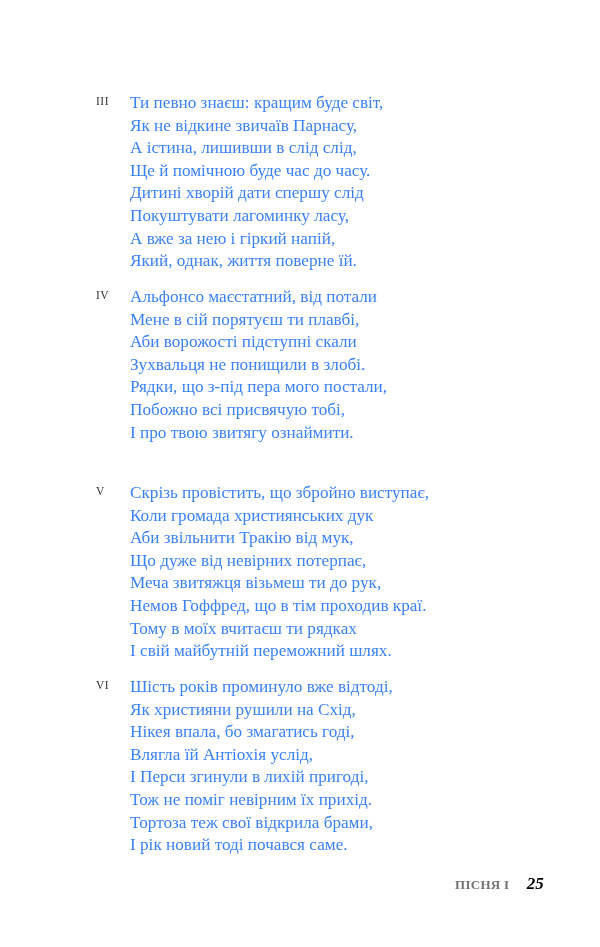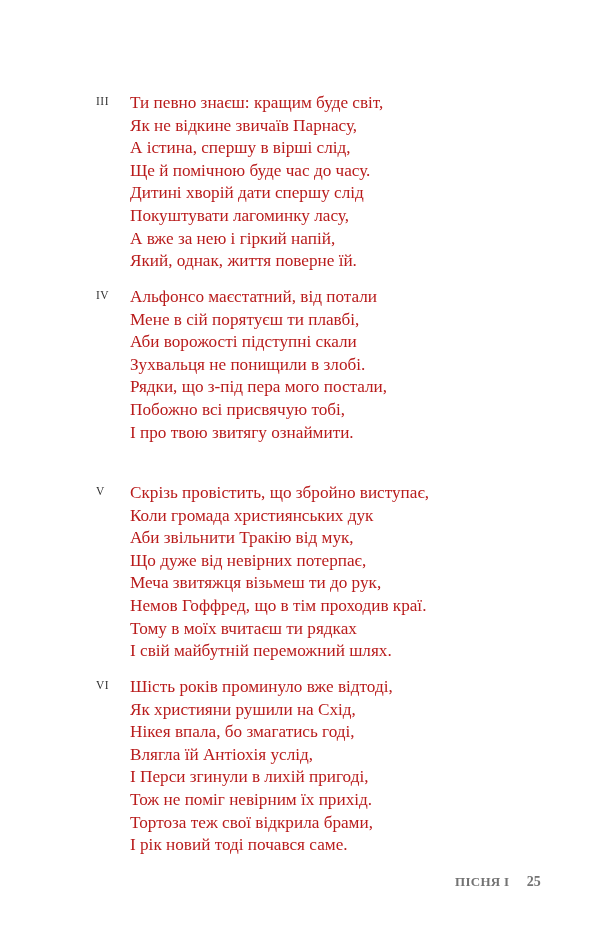--- a/index.html
+++ b/index.html
@@ -37,51 +37,52 @@
     .lines {
       position: absolute;
       left: 130px;
       top: 0;
     }
     .line {
       display: block;
       font-size: 17.2px;
       line-height: 22.6px;
       white-space: nowrap;
-      color: #b91c1c;
+      color: #3b82f6;
     }
     .footer {
       position: absolute;
       top: 874px;
       left: 455px;
       font-size: 13px;
       font-weight: bold;
       white-space: nowrap;
     }
     .footer .title {
       color: #737373;
       letter-spacing: 0.3px;
     }
     .footer .pagenum {
-      color: #737373;
+      color: #000000;
       margin-left: 14px;
-      font-size: 14px;
+      font-size: 17px;
+      font-style: italic;
     }
   </style>
 </head>
 <body>
 
 <div class="page">
 
   <div class="stanza" style="top:92px;">
     <span class="numeral">III</span>
     <div class="lines">
       <span class="line">Ти певно знаєш: кращим буде світ,</span>
       <span class="line">Як не відкине звичаїв Парнасу,</span>
-      <span class="line">А істина, спершу в вірші слід,</span>
+      <span class="line">А істина, лишивши в слід слід,</span>
       <span class="line">Ще й помічною буде час до часу.</span>
       <span class="line">Дитині хворій дати спершу слід</span>
       <span class="line">Покуштувати лагоминку ласу,</span>
       <span class="line">А вже за нею і гіркий напій,</span>
       <span class="line">Який, однак, життя поверне їй.</span>
     </div>
   </div>
 
   <div class="stanza" style="top:286px;">
     <span class="numeral">IV</span>

